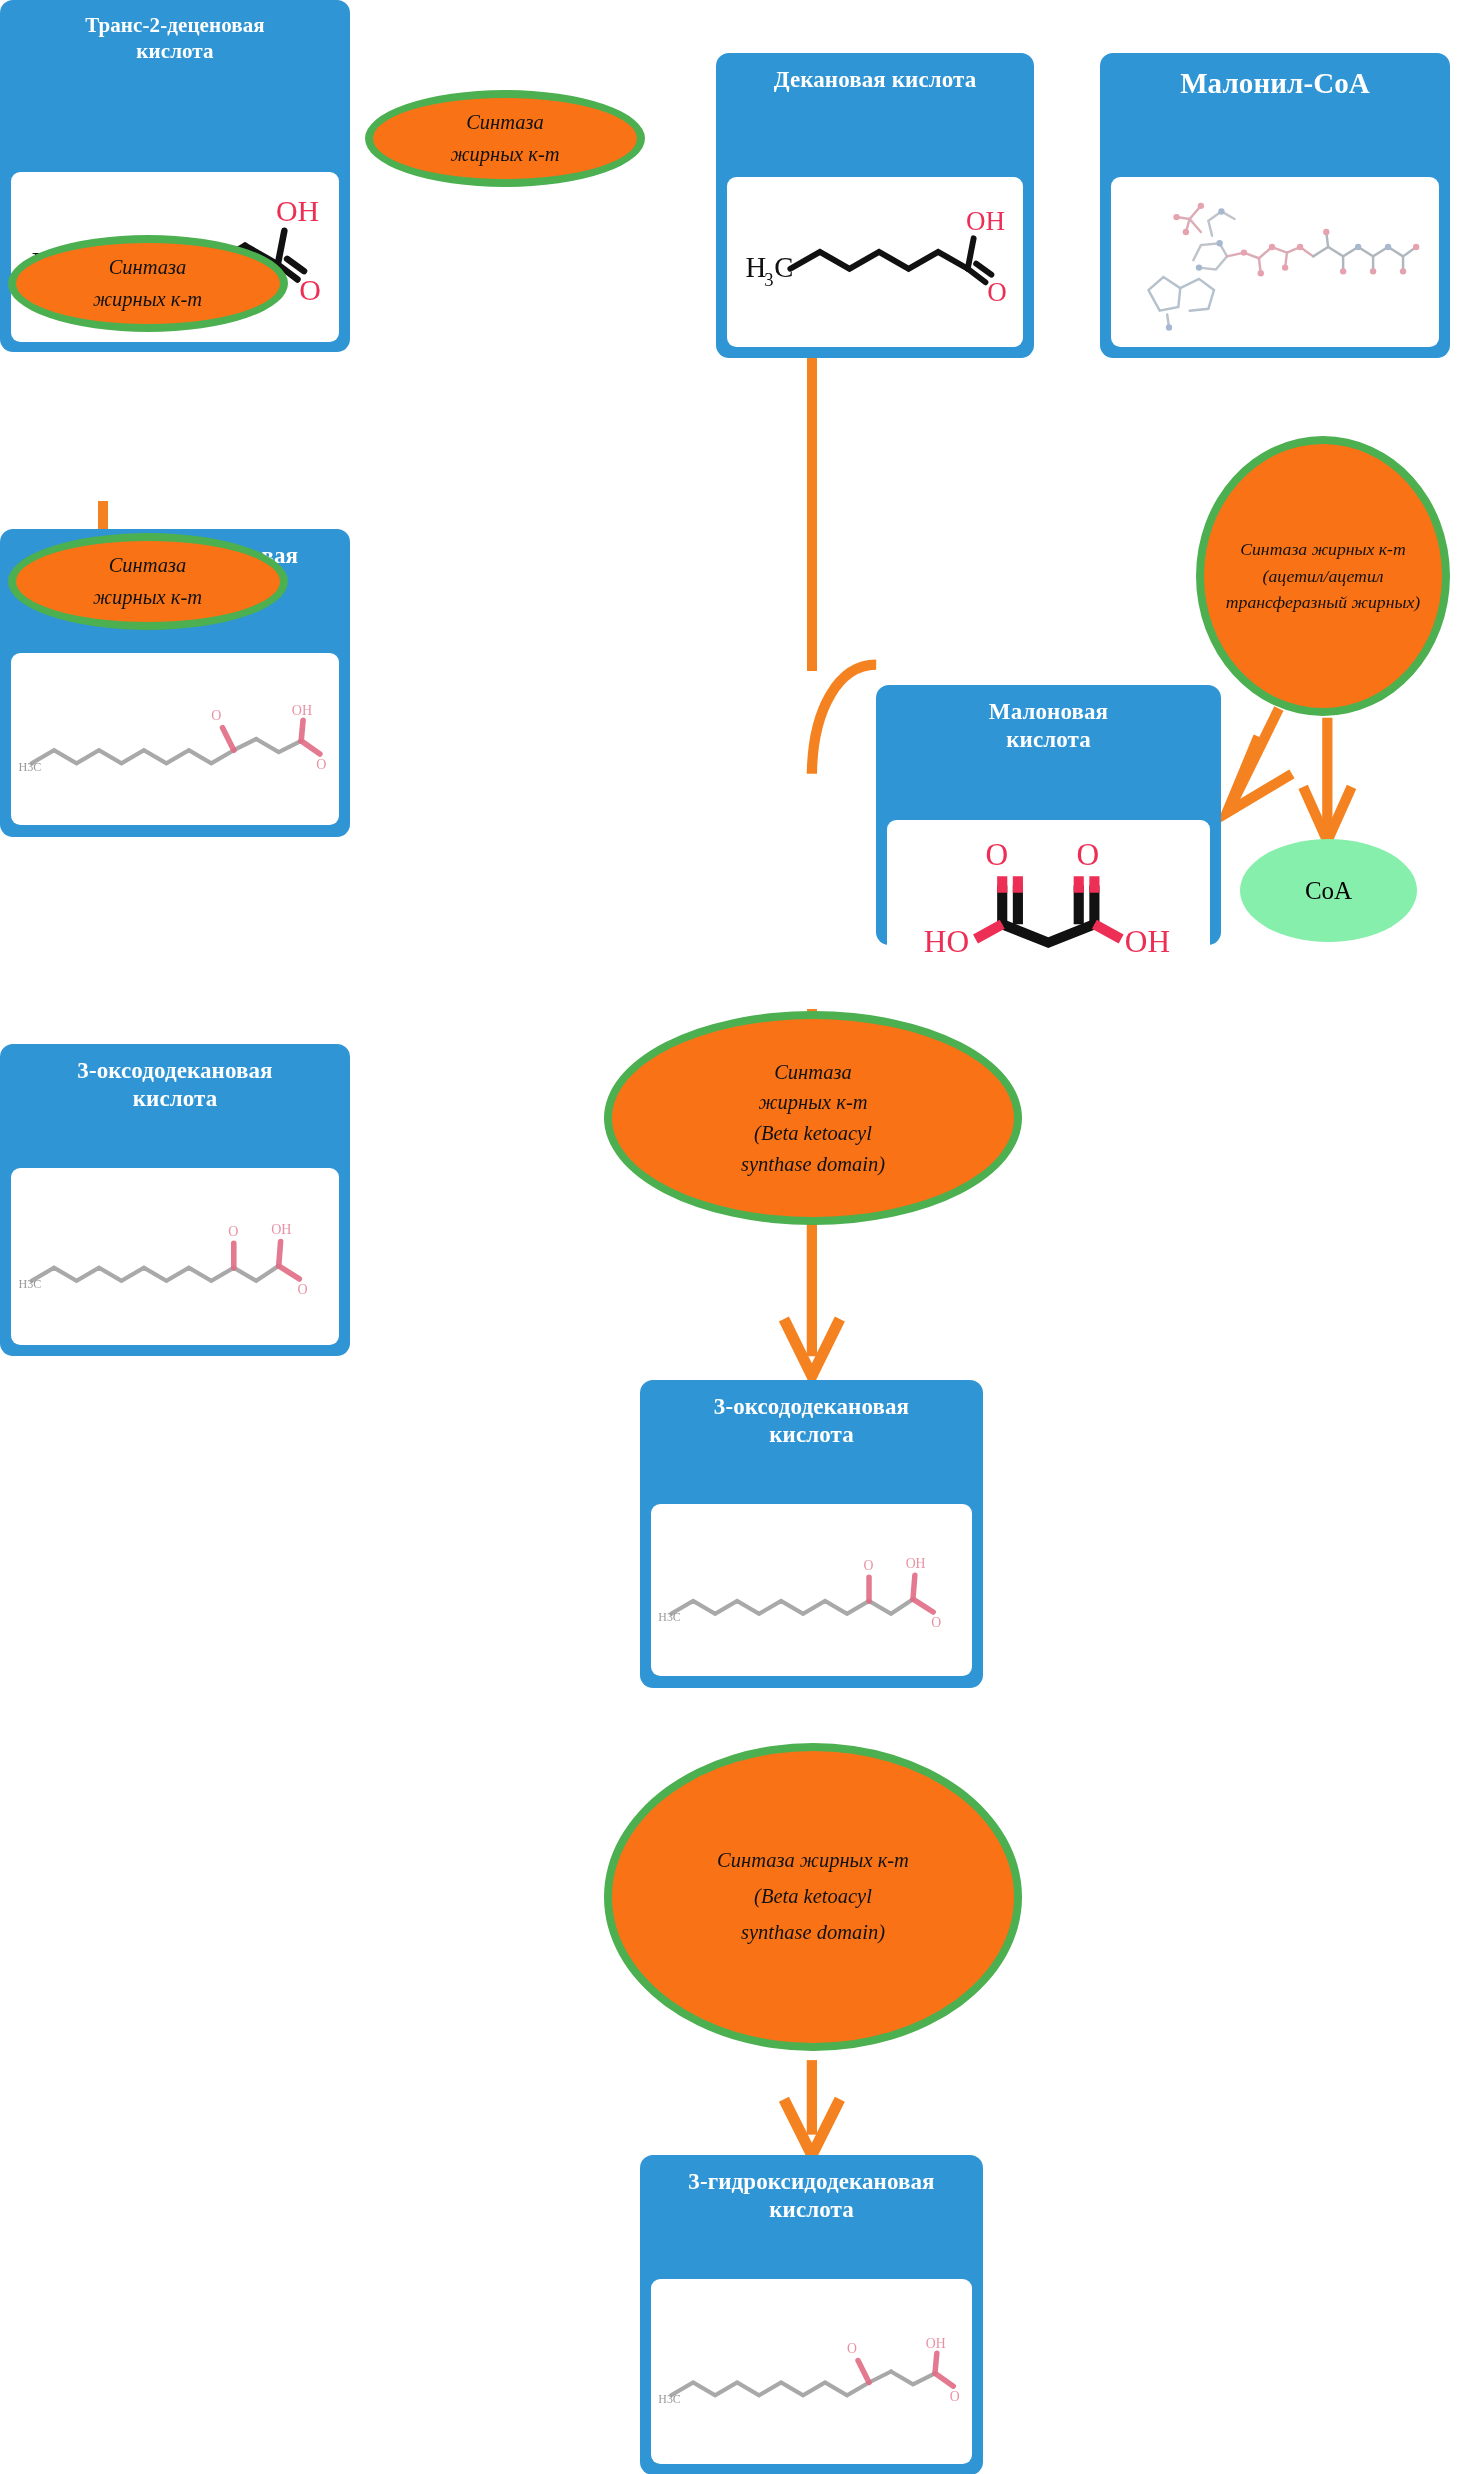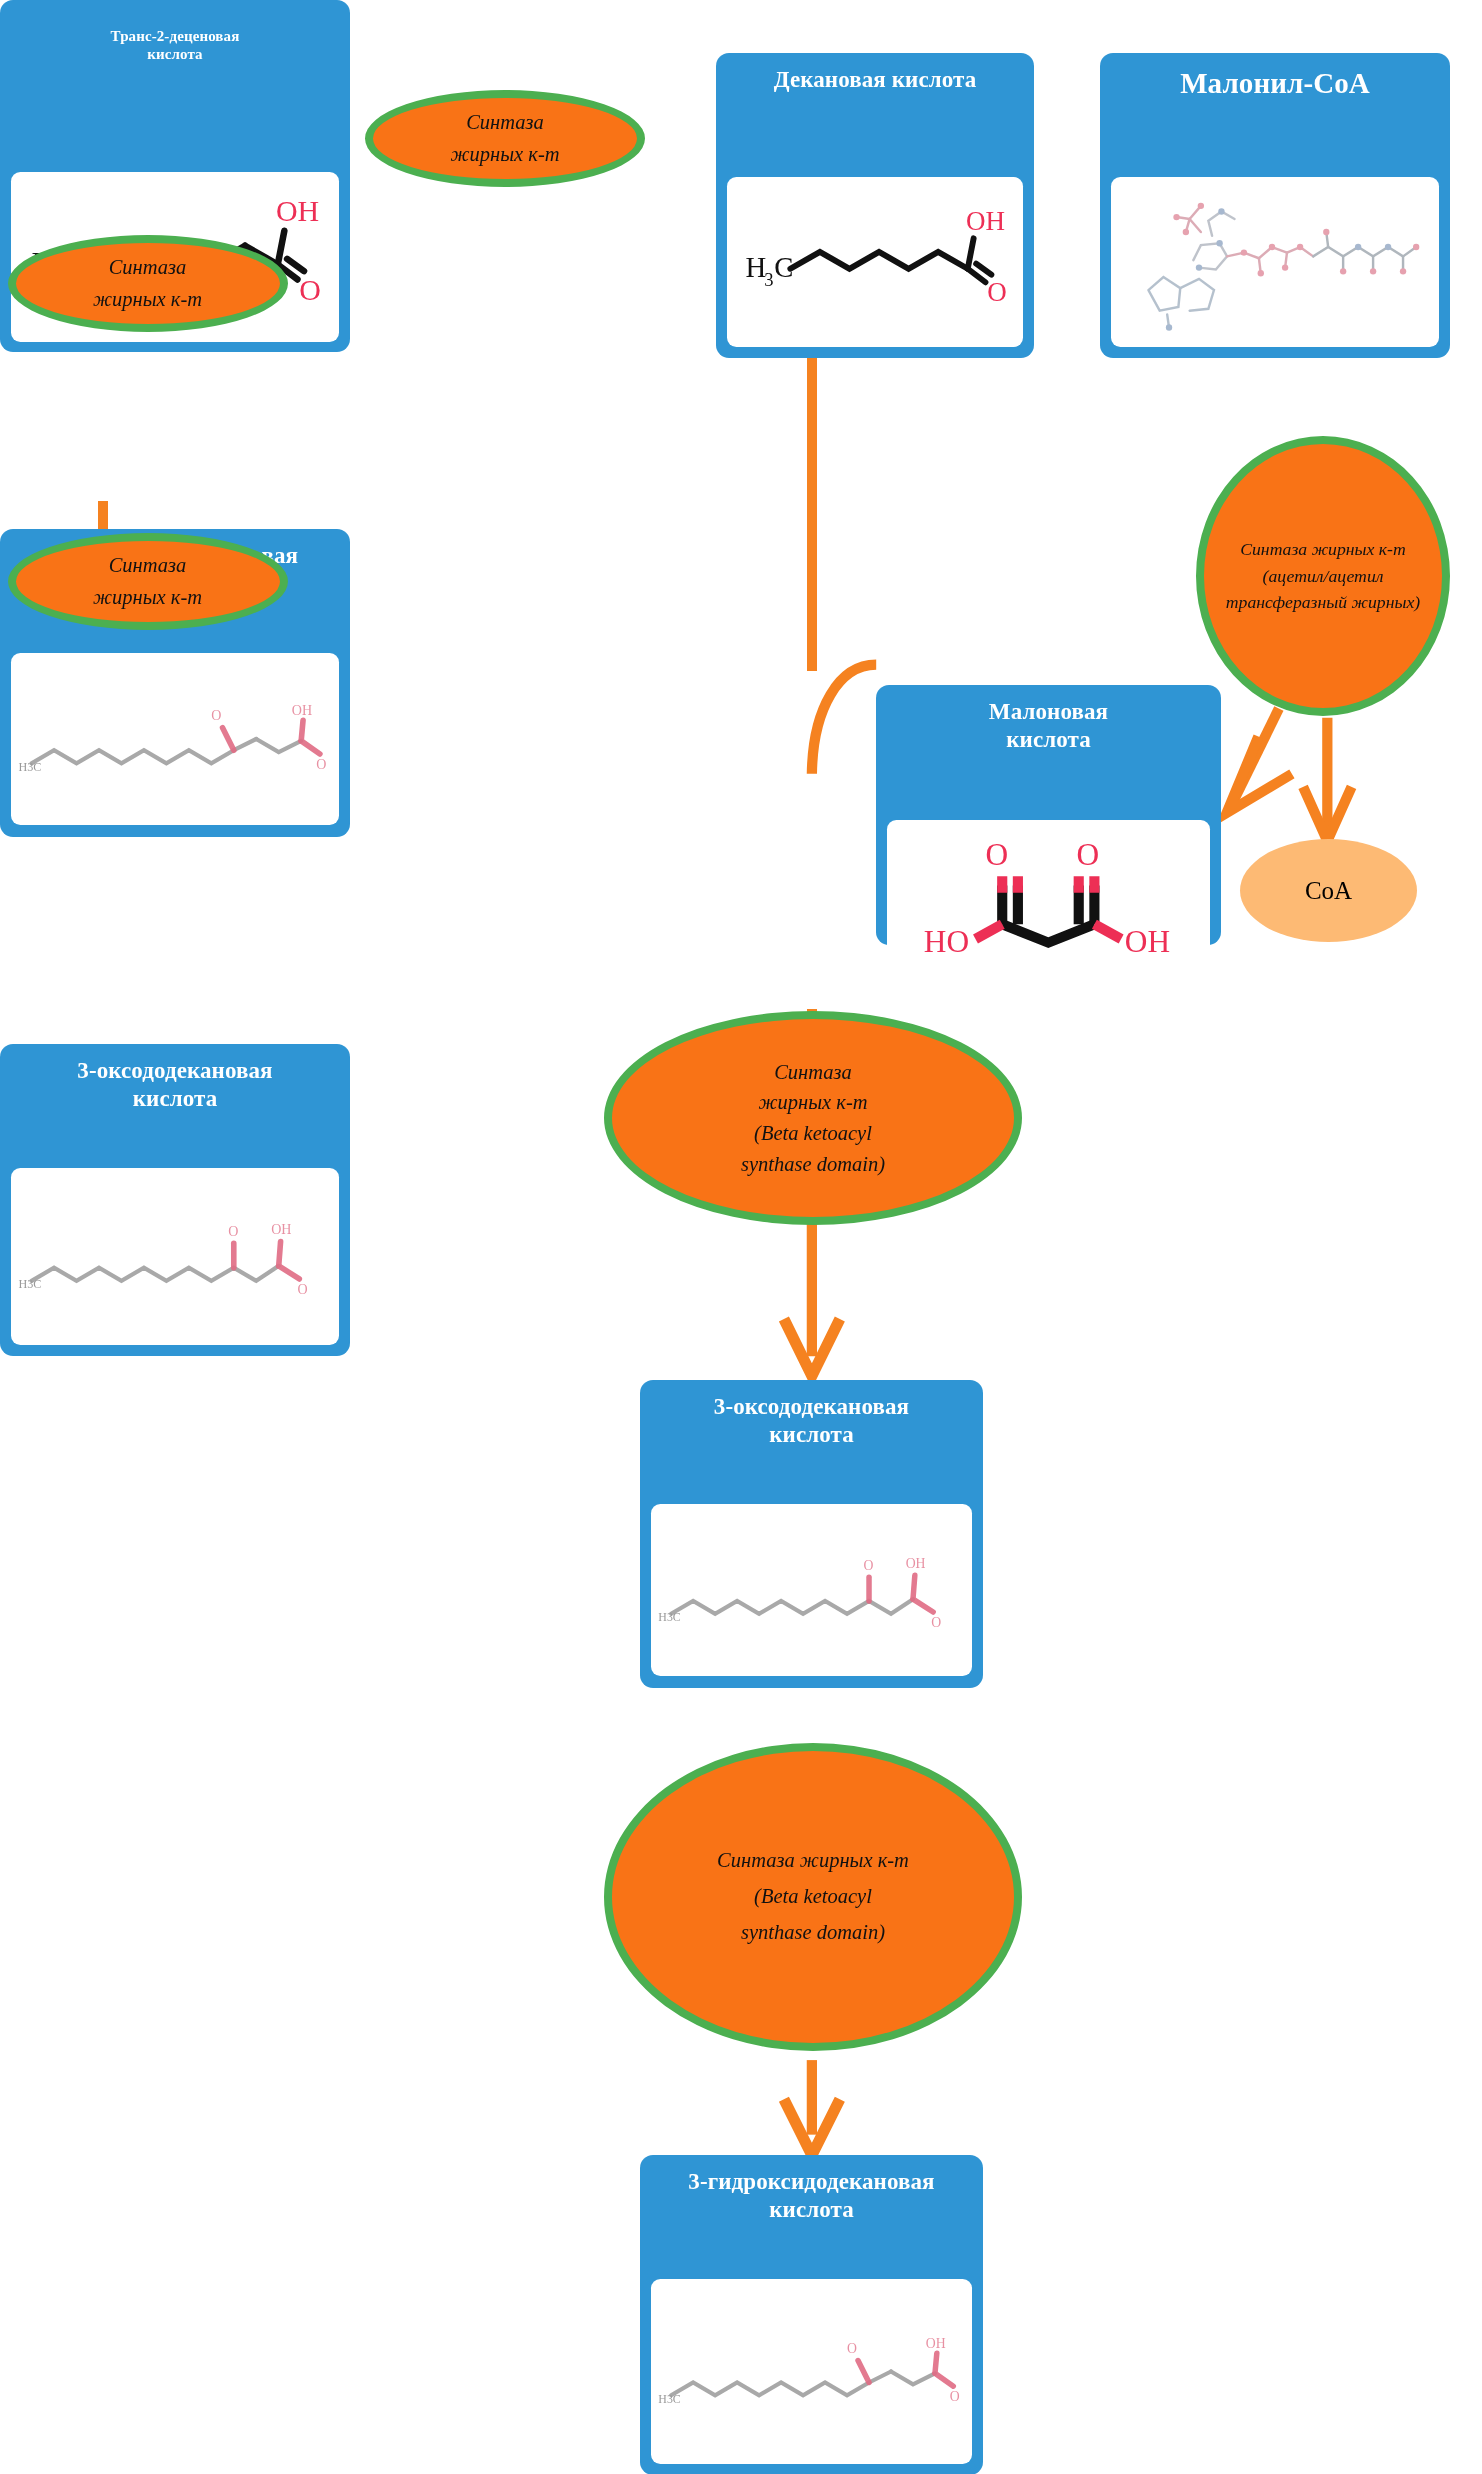--- a/index.html
+++ b/index.html
@@ -59,21 +59,21 @@
   .ellipse .etext{
     text-align:center;
     color:#111111;
     line-height:1.55;
     padding:0 7.5px;
   }
 
   
   .coa{
     position:absolute;
-    background:#fdba74;
+    background:#86efac;
     border-radius:50%;
     display:flex;
     align-items:center;
     justify-content:center;
     z-index:7;
   }
   .coa .etext{color:#000;text-align:center;}
 
   
   .conn{position:absolute;background:#F58220;z-index:2;}
@@ -133,21 +133,21 @@
   </svg>
 
   <svg class="edge" style="left:0; top:0; width:1483px; height:2475px;" viewBox="0 0 1591 2655" width="1483" height="2475">
     <g stroke="#F58220" stroke-width="11" fill="none">
       <line x1="871" y1="2210" x2="871" y2="2290"></line>
       <polyline points="841,2252 871,2312 901,2252" stroke-width="12" stroke-linejoin="miter"></polyline>
     </g>
   </svg>
 
   <div class="card" style="left:0px; top:0px; width:350px; height:352px;">
-    <div class="card-title" style="font-size:15px;margin-top:14px;">
+    <div class="card-title" style="font-size:21px;">
       <span>Транс-2-деценовая</span><br>
       <span>кислота</span>
     </div>
     <div class="card-figure" style="top:172px; height:170px;">
       <svg viewBox="0 0 350 180" preserveAspectRatio="xMidYMid meet">
         <g stroke="#111" stroke-width="7" fill="none" stroke-linecap="round">
           <polyline points="75,98 110,78 145,98 180,78 215,98 250,78"></polyline>
           <line x1="250" y1="78" x2="285" y2="98"></line>
           <line x1="252" y1="91" x2="280" y2="107"></line>
           <line x1="285" y1="98" x2="292" y2="62"></line>

